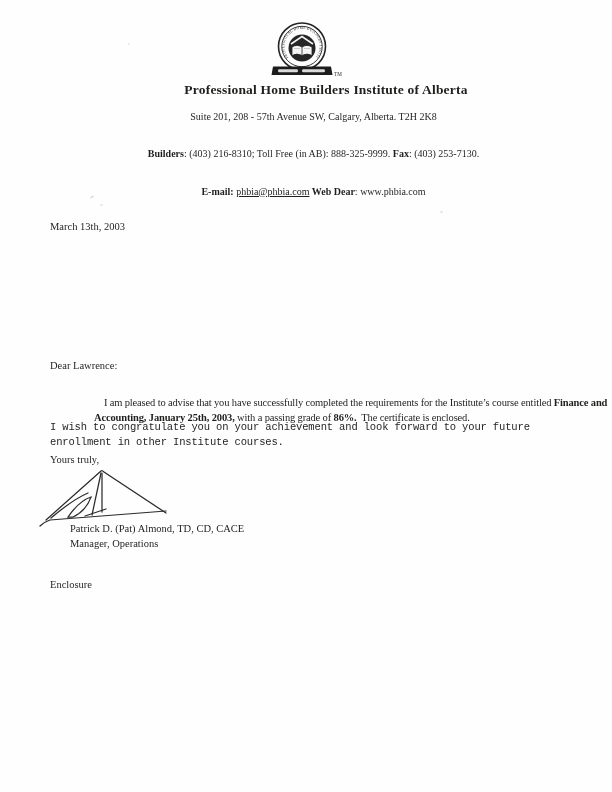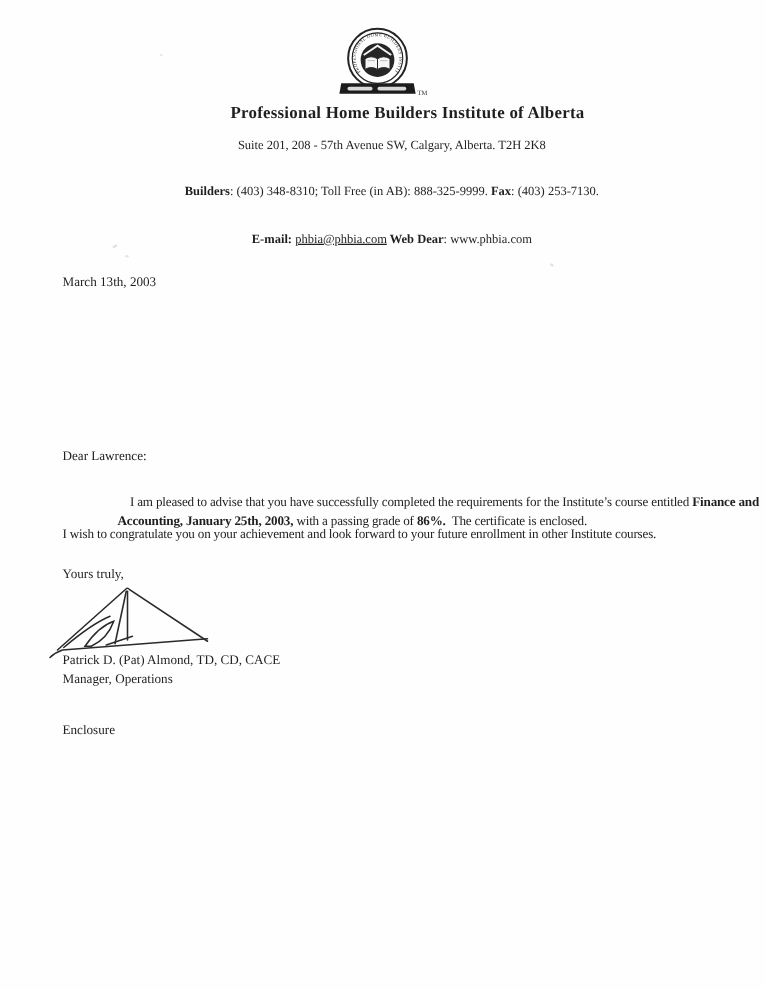--- a/index.html
+++ b/index.html
@@ -26,23 +26,23 @@
     font-size:10px; line-height:12.5px; white-space:pre-wrap;
   }
   .lh-line b { font-weight:bold; }
   .email-link { text-decoration:underline; }
   
   .abs { position:absolute; left:50px; font-size:10.5px; line-height:15px; }
   .date       { top:219px; }
   .recipient  { top:288px; white-space:pre-wrap; }
   .salutation { top:358px; }
   .para1      { top:380px; width:532px; white-space:pre-wrap; letter-spacing:-0.15px;margin-left:44px; }
-  .para2      { top:420px; width:532px; letter-spacing:-0.15px; }
+  .para2      { top:420px; width:532px; letter-spacing:-0.15px;font-family:Liberation Mono, monospace; }
   .closing    { top:452px; }
-  .signblock  { top:521px; }
+  .signblock  { top:521px;margin-left:20px; }
   .enclosure  { top:577px; }
   .para1 b, .para2 b { font-weight:bold; }
   
   .signature { position:absolute; left:38px; top:464px; }
   
   .speck { position:absolute; background:#b9b9b9; border-radius:50%; }
   .speck1 { left:90px;  top:196px; width:4px; height:2px; opacity:.45; transform:rotate(-30deg); }
   .speck2 { left:100px; top:204px; width:3px; height:2px; opacity:.35; }
   .speck3 { left:440px; top:211px; width:3px; height:2px; opacity:.4;  transform:rotate(40deg); }
   .speck4 { left:128px; top:43px;  width:2px; height:2px; opacity:.35; }
@@ -87,21 +87,21 @@
       </svg>
     </div>
 
     <div class="org-name">Professional Home Builders Institute of Alberta</div>
 
     <div class="lh-line">
       <span>Suite 201, 208 - 57th Avenue SW, Calgary, Alberta. T2H 2K8</span>
     </div>
 
     <div class="lh-line">
-      <b>Builders</b><span>: (403) 348-8310; Toll Free (in AB): 888-325-9999. </span><b>Fax</b><span>: (403) 253-7130.</span>
+      <b>Builders</b><span>: (403) 216-8310; Toll Free (in AB): 888-325-9999. </span><b>Fax</b><span>: (403) 253-7130.</span>
     </div>
 
     <div class="lh-line">
       <b>E-mail: </b><span class="email-link">phbia@phbia.com</span><b> Web Dear</b><span>: www.phbia.com</span>
     </div>
   </div>
 
   <div class="abs date">March 13th, 2003</div>
 
 

